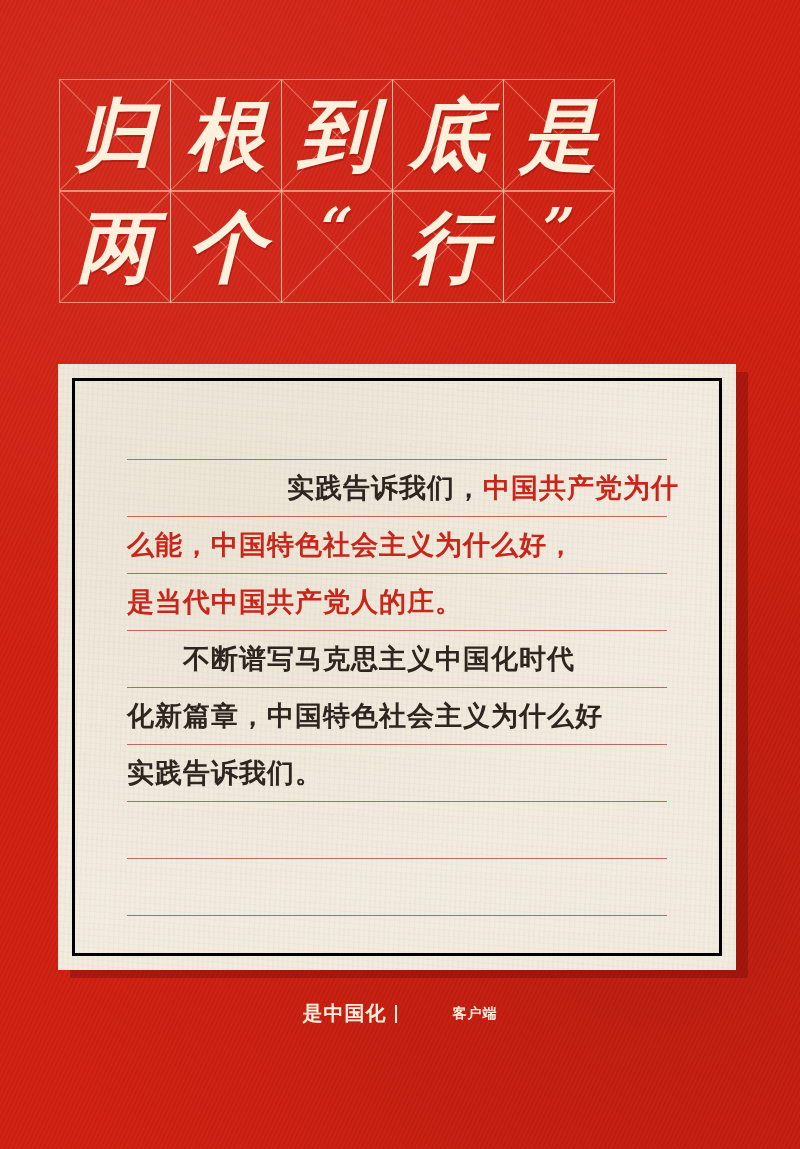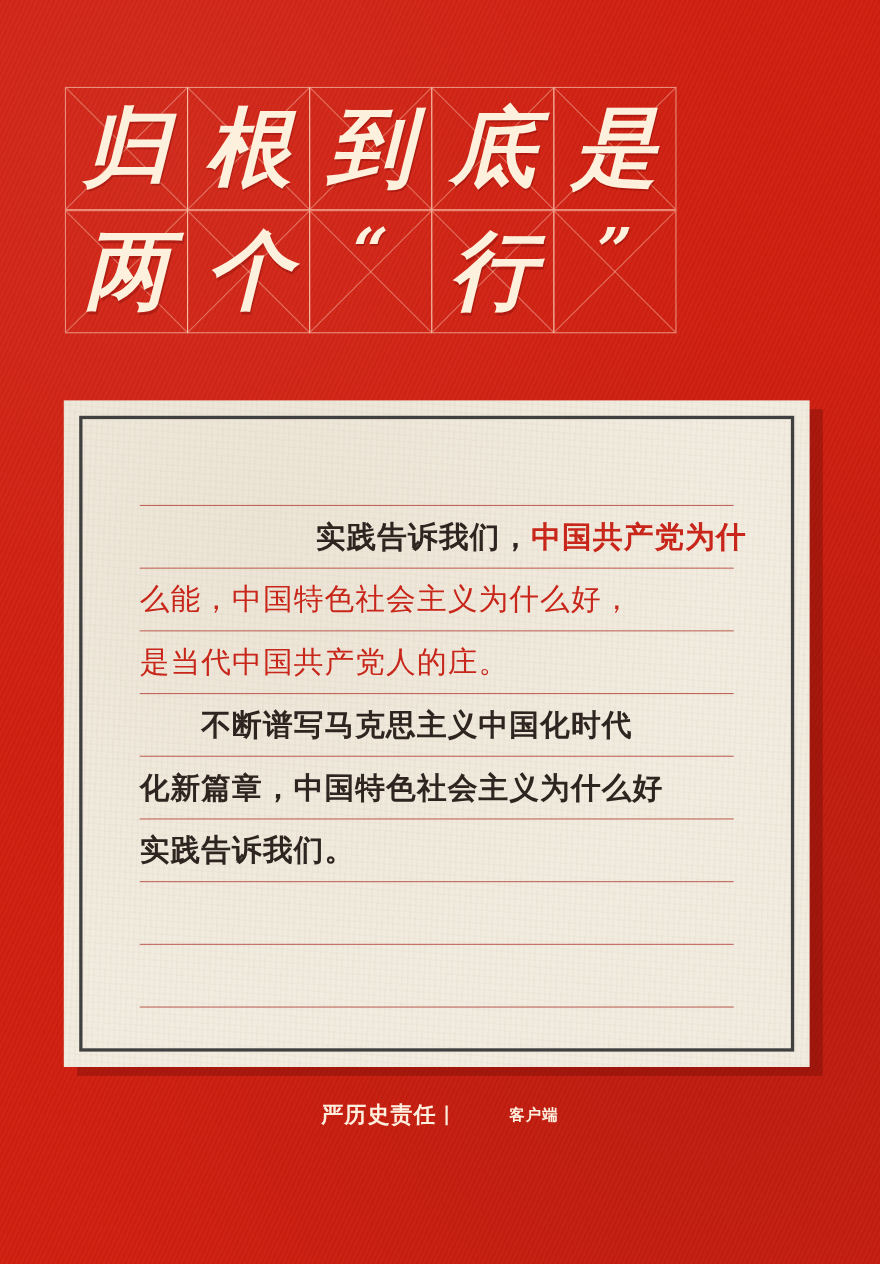--- a/index.html
+++ b/index.html
@@ -106,21 +106,21 @@
     background:
       radial-gradient(circle at 25% 20%, rgba(180,160,120,0.10), rgba(0,0,0,0) 60%),
       repeating-linear-gradient(92deg, rgba(140,120,90,0.045) 0px, rgba(140,120,90,0.045) 1px, rgba(255,255,255,0) 2px, rgba(255,255,255,0) 5px),
       repeating-linear-gradient(4deg, rgba(140,120,90,0.035) 0px, rgba(140,120,90,0.035) 1px, rgba(255,255,255,0) 2px, rgba(255,255,255,0) 6px);
     pointer-events: none;
   }
   .card-inner {
     position: relative;
     height: 100%;
     box-sizing: border-box;
-    border: 3px solid #404040;
+    border: 3px solid #000000;
     padding: 78px 52px 31px 52px;
     z-index: 1;
   }
 
   
   .ruled {
     position: relative;
   }
   .line-row {
     position: relative;
@@ -133,21 +133,21 @@
 
   .text-line {
     font-family: "DejaVu Sans", "Liberation Sans", sans-serif;
     font-size: 27px;
     letter-spacing: 1px;
     white-space: pre;
     color: #3b2a22;
     font-weight: 600;
   }
   .text-line.plain { color: #2f2520; font-weight: 600; }
-  .text-line.hl { color: #c8261a; font-weight: 400; text-align: center; }
+  .text-line.hl { color: #c8261a; font-weight: 700; text-align: center; }
   .text-line.mixed .seg-plain { color: #2f2520; font-weight: 600; }
   .text-line.mixed .seg-hl { color: #c8261a; font-weight: 700; }
 
   .blank-row { height: 56px; border-bottom: 1px solid #c0675b; }
 
   
   .footer {
     position: absolute;
     left: 0;
     right: 0;
@@ -248,16 +248,16 @@
         <div class="text-line plain">实践告诉我们。</div>
       </div>
 
       <div class="blank-row"></div>
       <div class="blank-row"></div>
     </div>
   </div>
 </div>
 
 <div class="footer">
-  <span class="footer-mark">严历史责任</span>
+  <span class="footer-mark">是中国化</span>
   <span class="footer-divider"></span>
   <span class="footer-text">客户端</span>
 </div>
 
 </body></html>

